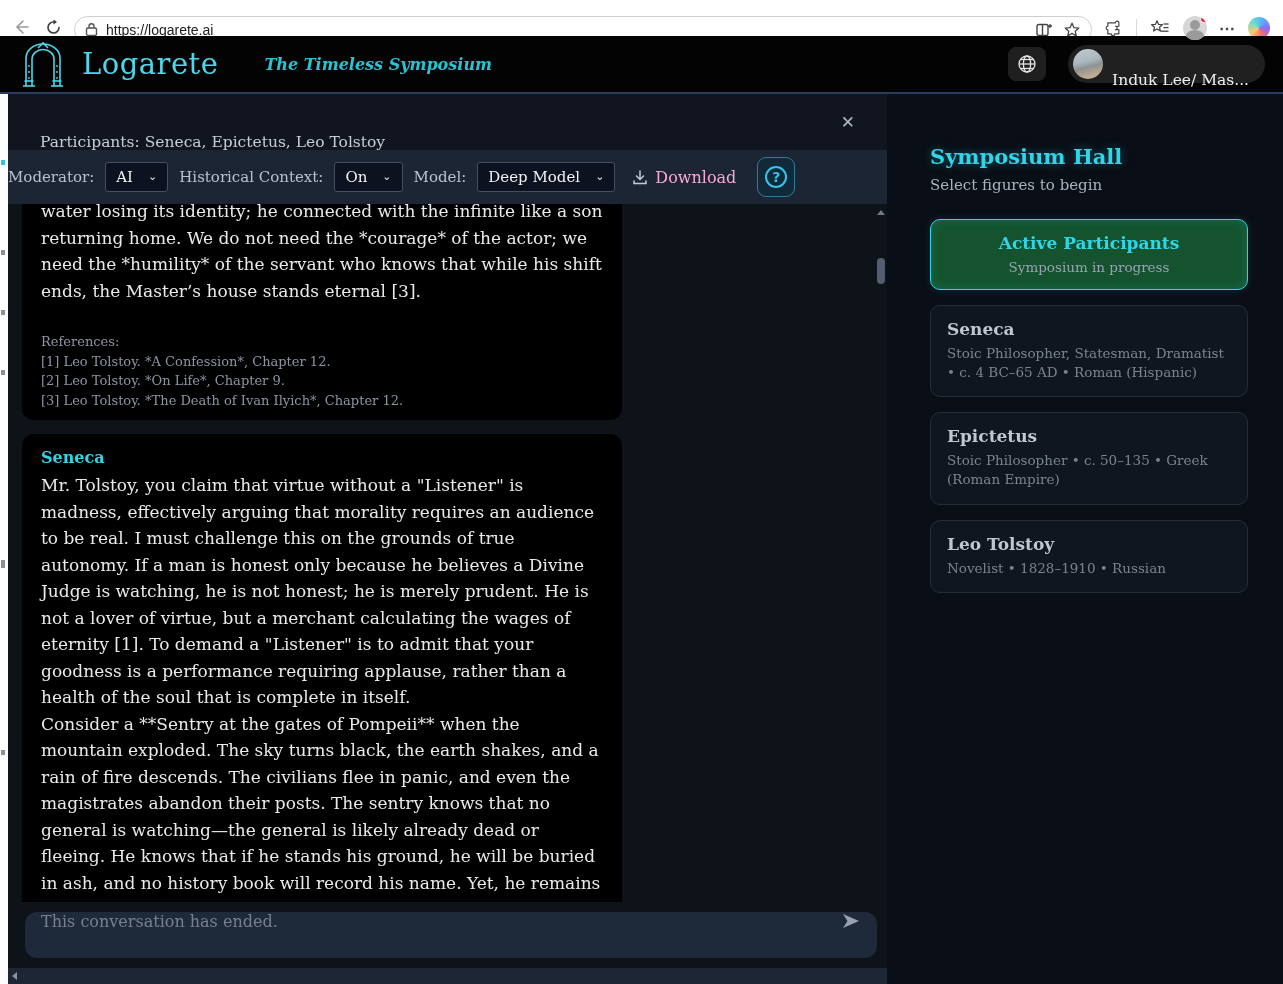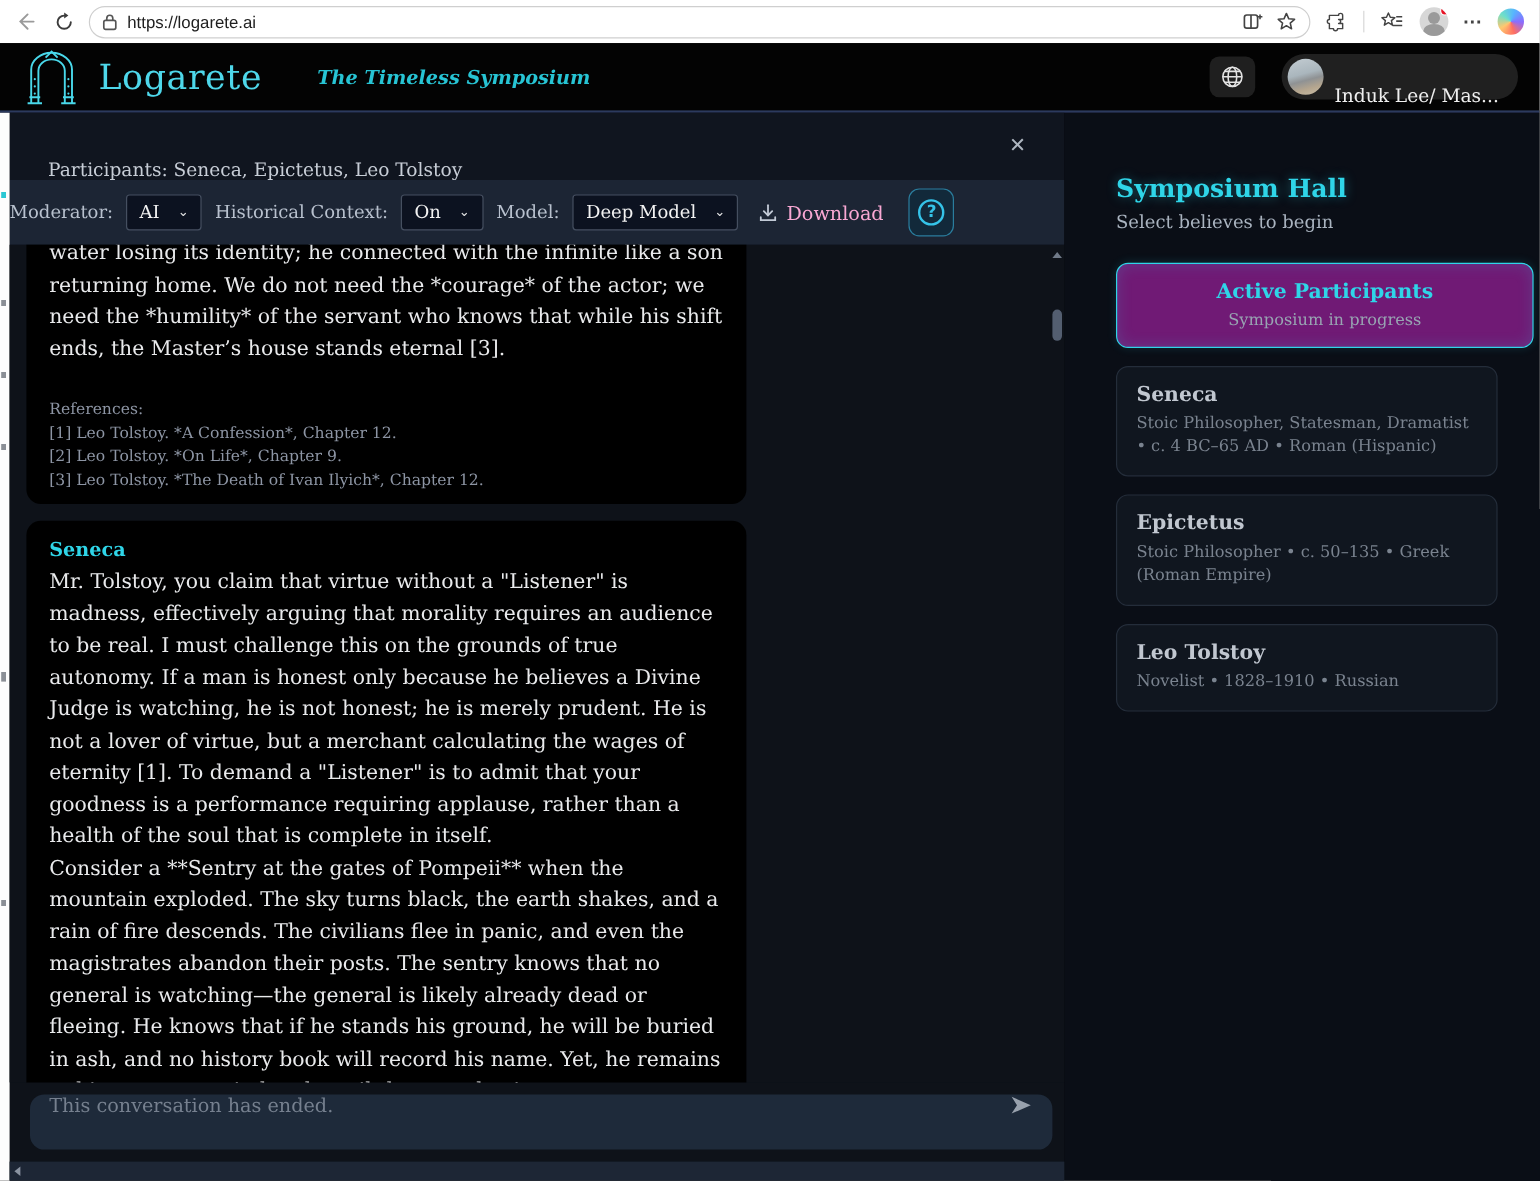--- a/index.html
+++ b/index.html
@@ -1,22 +1,22 @@
 <!DOCTYPE html>
 <html><head>
 <meta charset="utf-8">
 <style>
   * { margin:0; padding:0; box-sizing:border-box; }
   html,body { width:1283px; height:984px; overflow:hidden; background:#ffffff; }
   body { font-family:"DejaVu Serif", serif; }
 
   
   .browser-bar{
-    height:36px; background:#ffffff; display:flex; align-items:center;
-    gap:10px; padding:0 10px; font-family:"Liberation Sans", sans-serif;
+    height:36px; background:#ffffff; display:flex; align-items:flex-start;
+    gap:10px; padding:16px 10px; font-family:"Liberation Sans", sans-serif;
   }
   .nav-icon{ width:22px; height:22px; display:flex; align-items:center; justify-content:center; flex:none; cursor:pointer;}
   .url-pill{
     flex:1; max-width:1018px; height:27px; border:1px solid #cfcfcf; border-radius:14px;
     display:flex; align-items:center; gap:8px; padding:0 10px; background:#fff;
   }
   .url-text{ font-size:14px; color:#202020; flex:1; }
   .pill-right{ display:flex; align-items:center; gap:10px; }
   .chrome-right{ display:flex; align-items:center; gap:12px; }
   .divider-v{ width:1px; height:18px; background:#d8d8d8; }
@@ -106,21 +106,21 @@
 
   .h-scrollbar{ height:16px; flex:none; background:#1d2635; position:relative;}
   .h-arrow-left{ position:absolute; left:4px; top:4px; width:0; height:0;
     border-top:4px solid transparent; border-bottom:4px solid transparent; border-right:5px solid #8a93a1;}
 
   
   .sidebar{ flex:1; background:#0a0e16; padding:50px 36px 0 43px; min-height:0;}
   .sb-title{ color:#2fd5e8; font-weight:bold; font-size:21px; text-shadow:0 0 10px rgba(47,213,232,.4);}
   .sb-subtitle{ color:#aab4c0; font-size:15px; margin-top:7px; }
   .active-btn{
-    margin-top:25px; width:348px; border:1.5px solid #2fd5e8; border-radius:10px; background:#701a75;
+    margin-top:25px; width:318px; border:1.5px solid #2fd5e8; border-radius:10px; background:#14532d;
     padding:13px 10px 14px; text-align:center; cursor:pointer;
     box-shadow:0 0 12px rgba(47,213,232,.18) inset, 0 0 8px rgba(47,213,232,.15);
   }
   .active-btn-title{ color:#2fd5e8; font-weight:bold; font-size:17px; }
   .active-btn-sub{ color:#98a4b2; font-size:13.5px; margin-top:6px; }
   .figure-card{
     margin-top:15px; width:318px; background:#10161f; border:1px solid #242d3a; border-radius:10px;
     padding:13px 16px 14px; cursor:pointer;
   }
   .figure-card:first-of-type{ margin-top:22px; }
@@ -325,21 +325,21 @@
         </div>
       </div>
 
       <div class="h-scrollbar">
         <span class="h-arrow-left"></span>
       </div>
     </div>
 
     <aside class="sidebar">
       <div class="sb-title">Symposium Hall</div>
-      <div class="sb-subtitle">Select believes to begin</div>
+      <div class="sb-subtitle">Select figures to begin</div>
 
       <div class="active-btn">
         <div class="active-btn-title">Active Participants</div>
         <div class="active-btn-sub">Symposium in progress</div>
       </div>
 
       <div class="figure-card">
         <div class="figure-name">Seneca</div>
         <div class="figure-desc">Stoic Philosopher, Statesman, Dramatist • c. 4 BC–65 AD • Roman (Hispanic)</div>
       </div>

